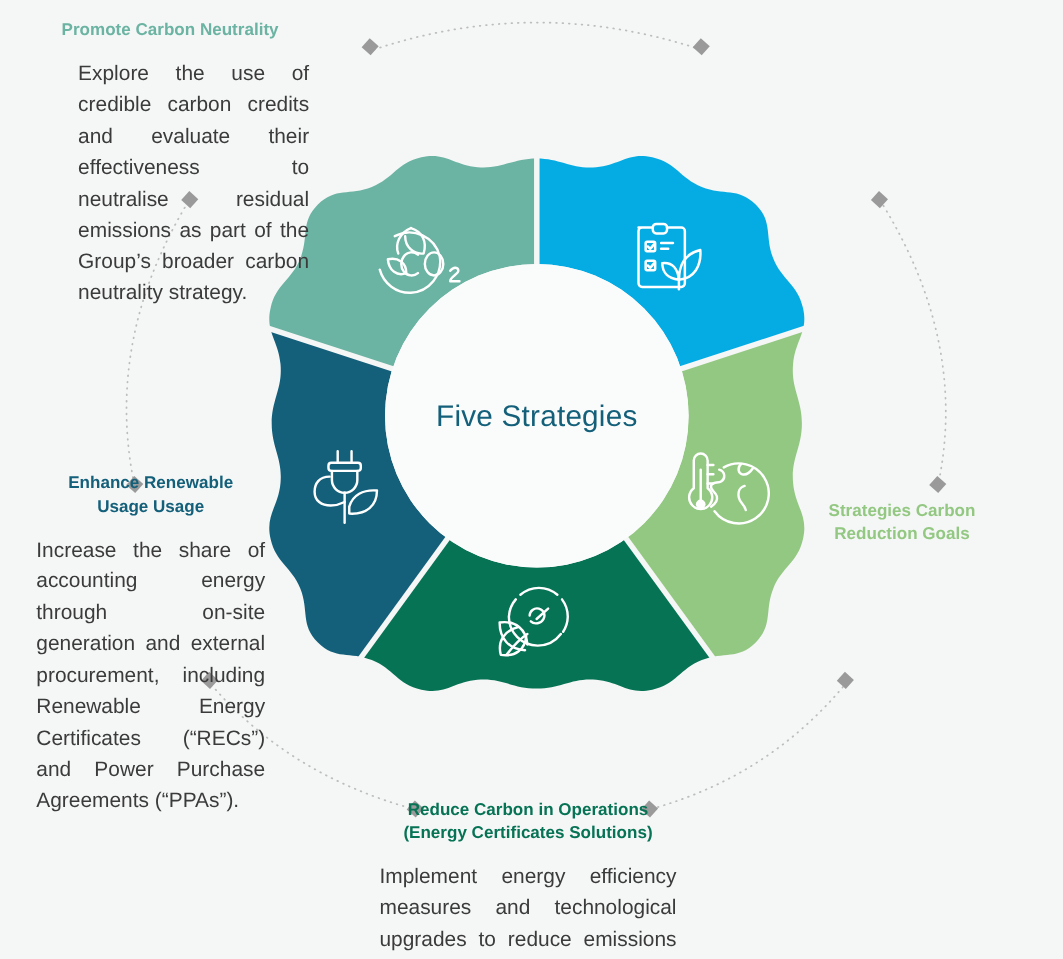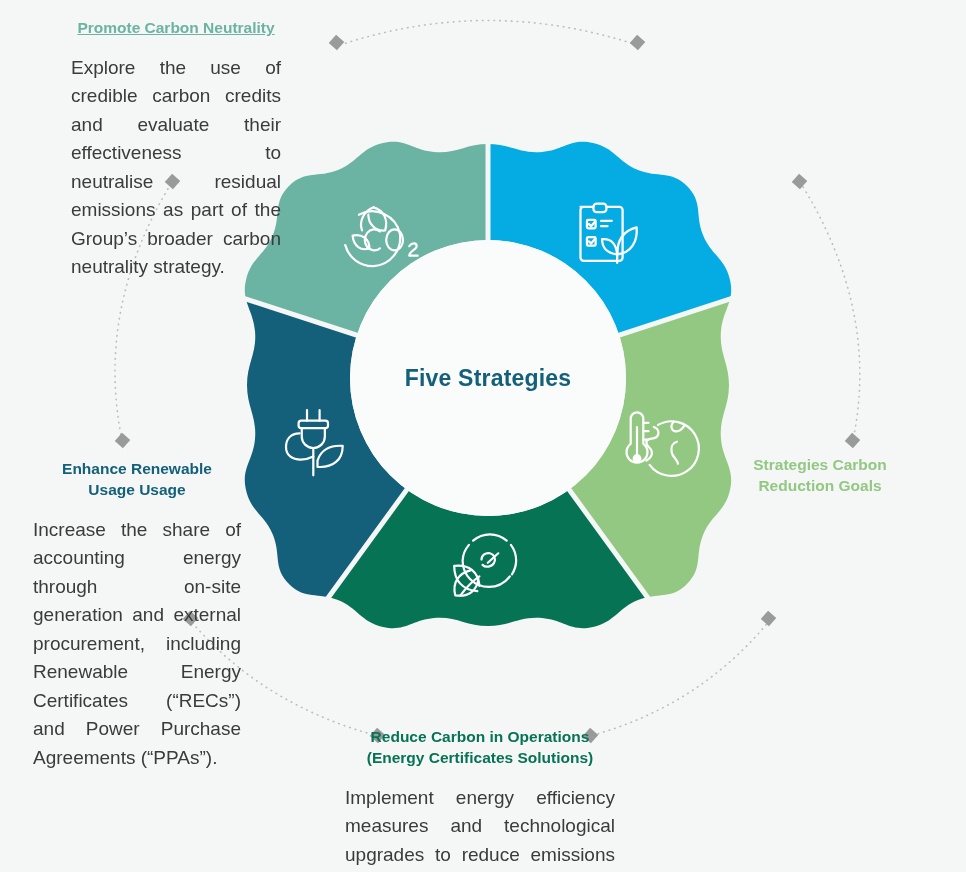--- a/index.html
+++ b/index.html
@@ -35,22 +35,22 @@
     left: 228px;
     top: 118px;
     width: 520px;
     height: 520px;
     display: flex;
     align-items: center;
     justify-content: center;
     pointer-events: none;
   }
   .center-label span {
-    font-size: 23px;
-    font-weight: bold;
+    font-size: 27px;
+    font-weight: normal;
     color: #14607a;
     letter-spacing: 0.2px;
   }
 
   .block {
     position: absolute;
   }
   .block h3 {
     margin: 0 0 12px 0;
     font-size: 15.5px;
@@ -60,32 +60,32 @@
   .block p {
     margin: 15px;
     font-size: 19px;
     line-height: 1.5;
     color: #3b3b3b;
     text-align: justify;
   }
 
   
   #blk-neutrality { left: 56px;  top: 18px;  width: 240px; }
-  #blk-neutrality h3 { text-align: center; color: #6bb3a2; text-decoration: underline; }
+  #blk-neutrality h3 { color: #6bb3a2; }
 
   #blk-inventory  { left: 672px; top: 18px;  width: 244px; }
   #blk-inventory h3 { text-align: center; color: #05ace4; }
 
   #blk-goals      { left: 702px; top: 455px; width: 236px; }
   #blk-goals h3 { text-align: center; color: #93c882; }
 
   #blk-operations { left: 330px; top: 727px; width: 300px; }
   #blk-operations h3 { text-align: center; color: #077355; }
 
-  #blk-renewable  { left: 18px;  top: 459px; width: 238px; }
+  #blk-renewable  { left: 18px;  top: 430px; width: 238px; }
   #blk-renewable h3 { text-align: center; color: #14607a; }
 
   .connectors {
     position: absolute;
     inset: 0;
     pointer-events: none;
   }
 </style>
 </head>
 <body>

